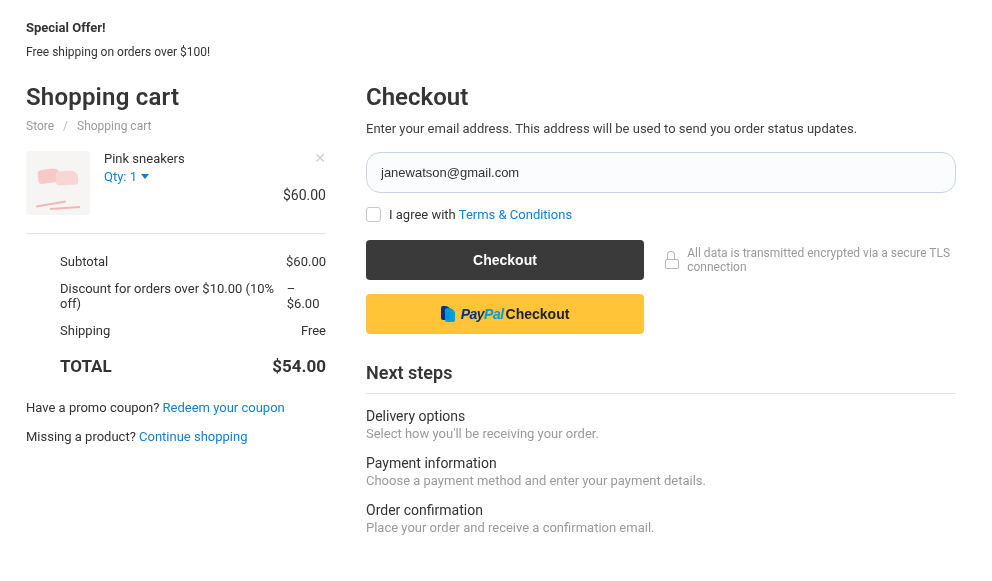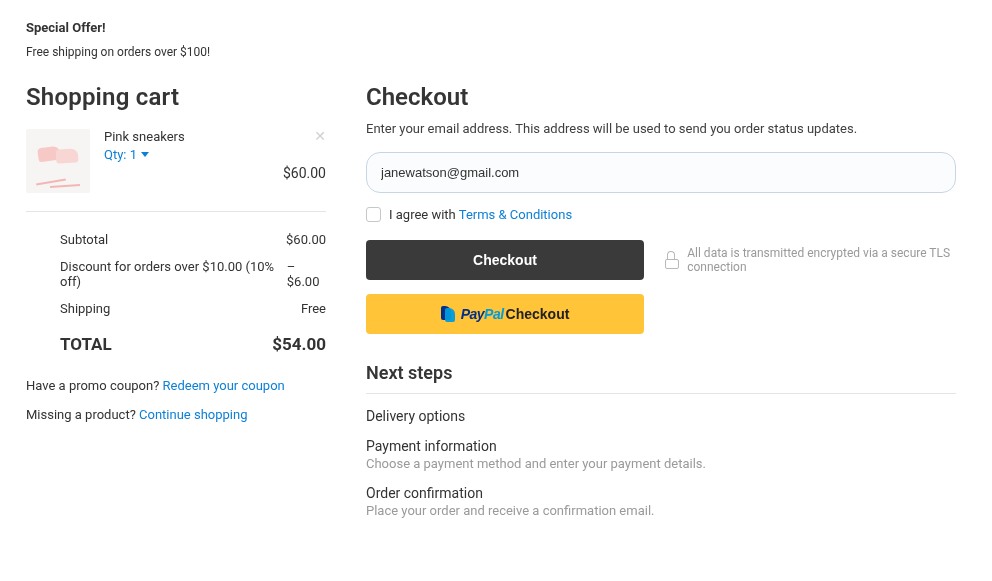--- a/index.html
+++ b/index.html
@@ -125,20 +125,25 @@
 <body>
 
 <div class="page">
   <div class="offer-title">Special Offer!</div>
   <div class="offer-text">Free shipping on orders over $100!</div>
 
   <div class="columns">
 
     <div class="col-cart">
       <h1 class="cart-title">Shopping cart</h1>
+      <div class="breadcrumb">
+        <span class="store">Store</span>
+        <span class="sep">/</span>
+        <span>Shopping cart</span>
+      </div>
 
       <div class="cart-item">
         <div class="product-thumb">
           <div class="shoe a"></div>
             <div class="shoe b"></div>
           <div class="lace"></div>
             <div class="lace b"></div>
         </div>
         <div class="item-meta">
           <div class="item-name">Pink sneakers</div>
@@ -212,20 +217,21 @@
               <span class="pp-pal">Pal</span>
           </span>
           <span style="font-weight:600;"> Checkout</span>
         </span>
       </button>
 
       <h2 class="next">Next steps</h2>
 
       <div class="step">
         <div class="step-title">Delivery options</div>
+        <div class="step-desc">Select how you'll be receiving your order.</div>
       </div>
       <div class="step">
         <div class="step-title">Payment information</div>
         <div class="step-desc">Choose a payment method and enter your payment details.</div>
       </div>
       <div class="step">
         <div class="step-title">Order confirmation</div>
         <div class="step-desc">Place your order and receive a confirmation email.</div>
       </div>
     </div>

